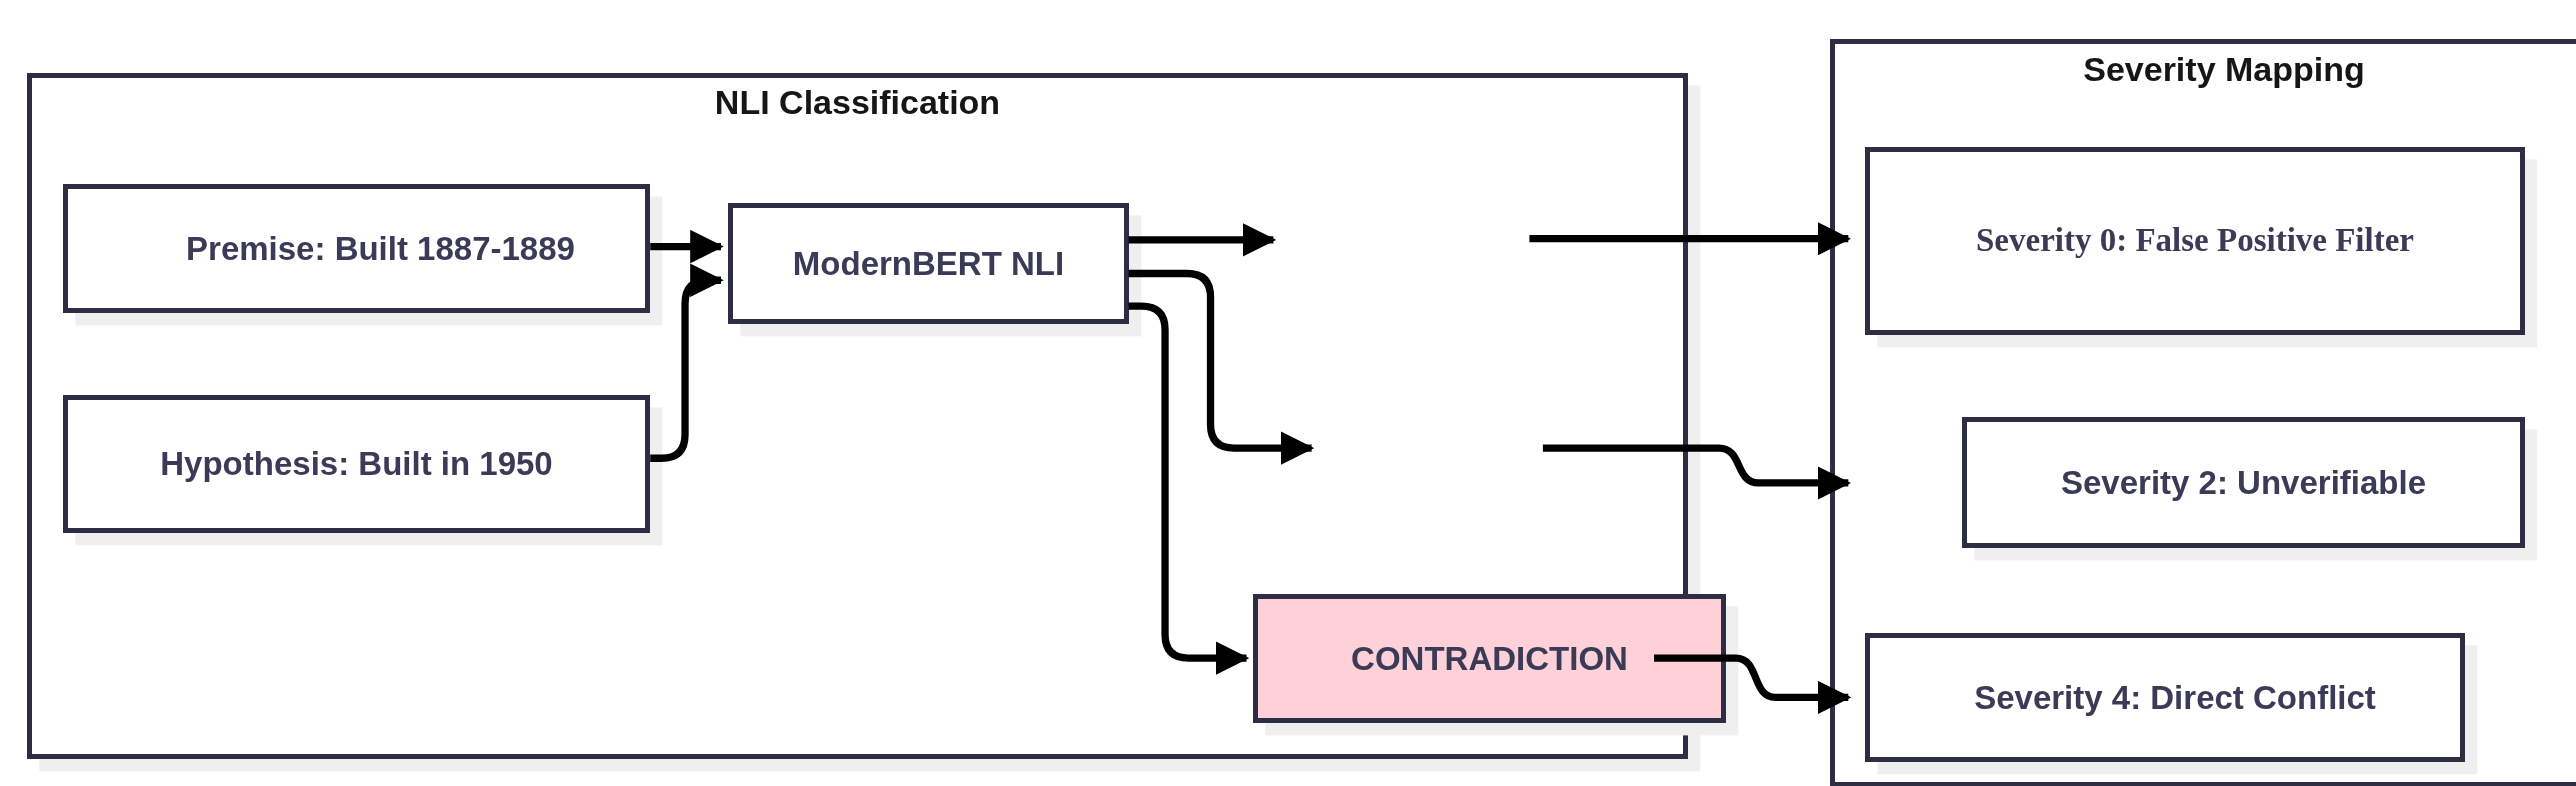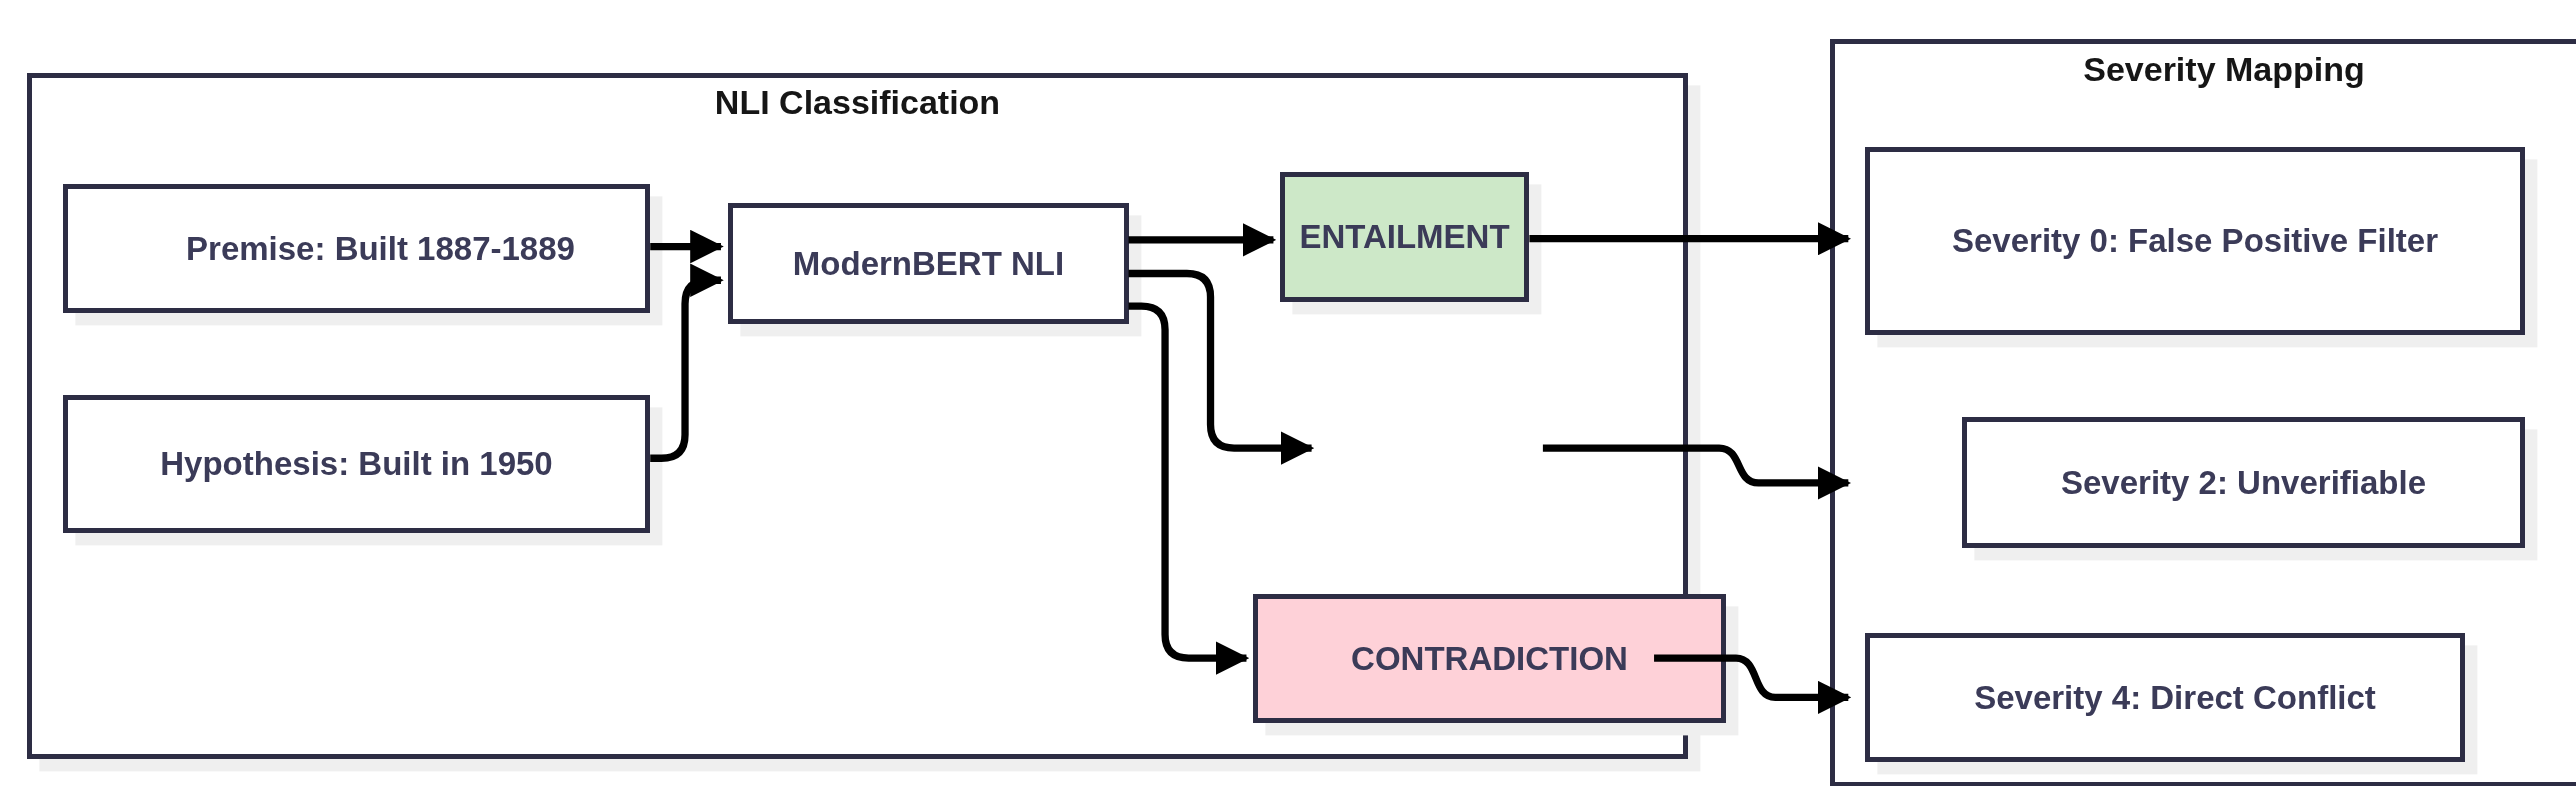--- a/index.html
+++ b/index.html
@@ -66,21 +66,21 @@
     line-height:1.75;
     letter-spacing:0px;
   }
   #node-premise      {left:63px;  top:162px;  width:587px; height:129px;padding-left:48px;}
   #node-hypothesis   {left:63px;  top:373px;  width:587px; height:138px;}
   #node-model        {left:728px; top:181px;  width:401px;  height:121px;}
   #node-entailment   {left:1280px; top:150px;  width:249px;  height:130px; background:var(--entailment-fill);}
   #node-neutral      {left:1318px; top:361px;  width:225px;  height:130px; background:var(--neutral-fill);}
   #node-contradiction{left:1253px; top:572px; width:473px;  height:129px; background:var(--contradiction-fill);}
   #node-severity0    {left:1865px; top:125px;  width:660px; height:188px;}
-  #node-severity0 .label{max-width:494px;}
+  #node-severity0 .label{max-width:494px;font-family:Liberation Serif, serif;}
   #node-severity2    {left:1962px; top:395px;  width:563px; height:131px;}
   #node-severity4    {left:1865px; top:611px; width:600px; height:129px;padding-left:20px;}
   #edges{
     position:absolute;left:0;top:0;width:2576px;height:786px;
     z-index:5;pointer-events:none;
   }
   #edges path.edge{
     fill:none;
     stroke:var(--arrow);
     stroke-width:13px;
@@ -105,23 +105,20 @@
   </div>
 
   <div class="node" id="node-hypothesis">
     <span class="label">Hypothesis: Built in 1950</span>
   </div>
 
   <div class="node" id="node-model">
     <span class="label">ModernBERT NLI</span>
   </div>
 
-  <div class="node" id="node-entailment">
-    <span class="label">ENTAILMENT</span>
-  </div>
 
 
   <div class="node" id="node-contradiction">
     <span class="label">CONTRADICTION</span>
   </div>
 
   <div class="node" id="node-severity0">
     <span class="label">Severity 0: False Positive Filter</span>
   </div>
 

